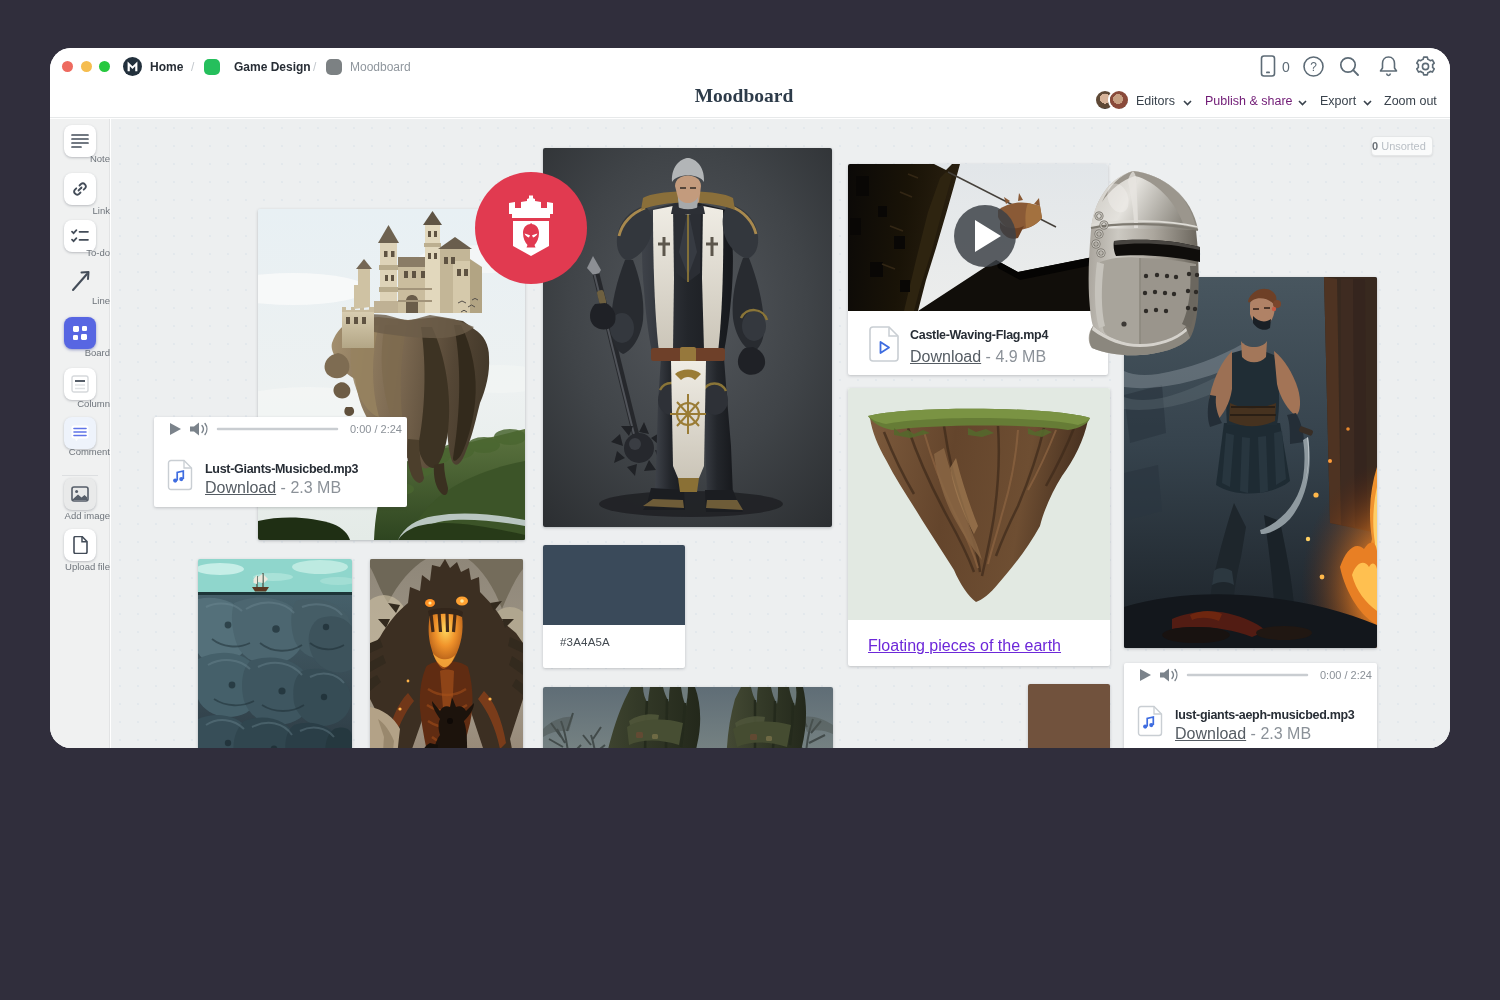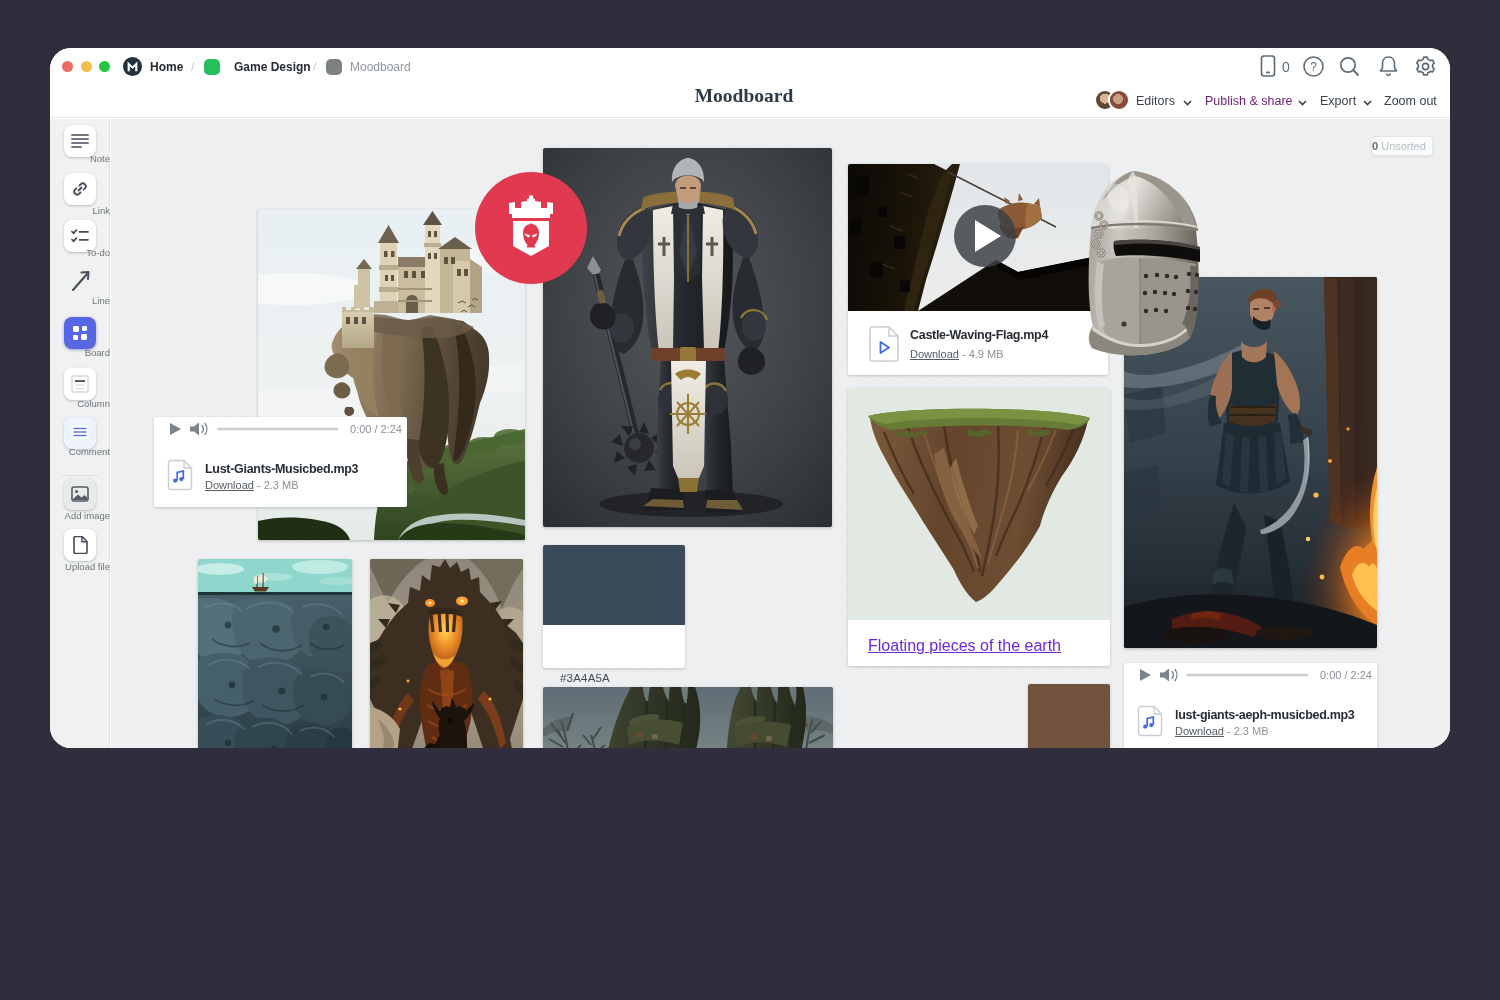--- a/index.html
+++ b/index.html
@@ -13,21 +13,21 @@
   .canvas { position:absolute; left:61px; top:71px; width:1339px; height:833px;
     background-color:#edeff0;
     background-image: radial-gradient(circle, rgba(140,170,200,0.10) 1px, rgba(0,0,0,0) 1.3px);
     background-size:18px 18px; }
   .tool { position:absolute; z-index:2; width:32px; height:32px; left:14px; background:#fff; border-radius:8px;
     box-shadow:0 1px 2.5px rgba(40,45,60,0.28); display:flex; align-items:center; justify-content:center; }
   .tlabel { position:absolute; z-index:2; width:60px; left:0; text-align:right; font-size:9.5px; color:#6e747b; }
   .card { position:absolute; background:#fff; border-radius:2px; box-shadow:0 1px 3px rgba(50,55,65,0.25); }
   .img { position:absolute; border-radius:2px; box-shadow:0 1px 3px rgba(50,55,65,0.3); overflow:hidden; }
   .fname { font-size:12.5px; font-weight:700; color:#272d35; letter-spacing:-0.3px; white-space:nowrap; }
-  .fsub { font-size:11px; color:#8b9198; }
+  .fsub { font-size:16px; color:#8b9198; }
   .fsub u { color:#555c63; text-decoration:underline; }
   .swlabel { position:absolute; font-size:11.5px; color:#434a51; letter-spacing:0.2px; }
   svg { display:block; }
 </style>
 </head>
 <body>
 <div class="win">
 
   <div class="hdr">
     <div class="dot" style="left:12px;top:12.5px;width:11px;height:11px;background:#ee6a5f;"></div>
@@ -599,21 +599,21 @@
       <path d="M2 2 L13 8 L2 14 Z" fill="#7b838b"></path>
       <path d="M22 5.5 L26 5.5 L31 1.5 L31 14.5 L26 10.5 L22 10.5 Z" fill="#7b838b"></path>
       <path d="M34 4.5 a5.5 5.5 0 0 1 0 7 M37 2.5 a9 9 0 0 1 0 11" fill="none" stroke="#7b838b" stroke-width="1.4" stroke-linecap="round"></path>
       <line x1="50" y1="8" x2="169" y2="8" stroke="#c9cdd1" stroke-width="2.5" stroke-linecap="round"></line>
       <text x="182" y="12" font-size="11" fill="#8b9198" font-family="Liberation Sans">0:00 / 2:24</text>
     </svg>
   </div>
 
   <div class="card" style="left:493px;top:497px;width:142px;height:123px;">
     <div class="abs" style="left:0;top:0;width:142px;height:80px;background:#3a4a5a;border-radius:2px 2px 0 0;"></div>
-    <div class="swlabel" style="left:17px;top:91px;margin-top:36px;">#3A4A5A</div>
+    <div class="swlabel" style="left:17px;top:91px;">#3A4A5A</div>
   </div>
 
 
   <div class="card" style="left:798px;top:340px;width:262px;height:278px;">
     <svg width="262" height="232" viewBox="0 0 262 232" id="islandart" style="border-radius:2px 2px 0 0;">
       <defs>
         <linearGradient id="irok" x1="0" y1="0" x2="1" y2="0.15">
           <stop offset="0" stop-color="#7c5a3c"></stop>
             <stop offset="0.4" stop-color="#64452c"></stop>
             <stop offset="0.75" stop-color="#6e4e32"></stop>

